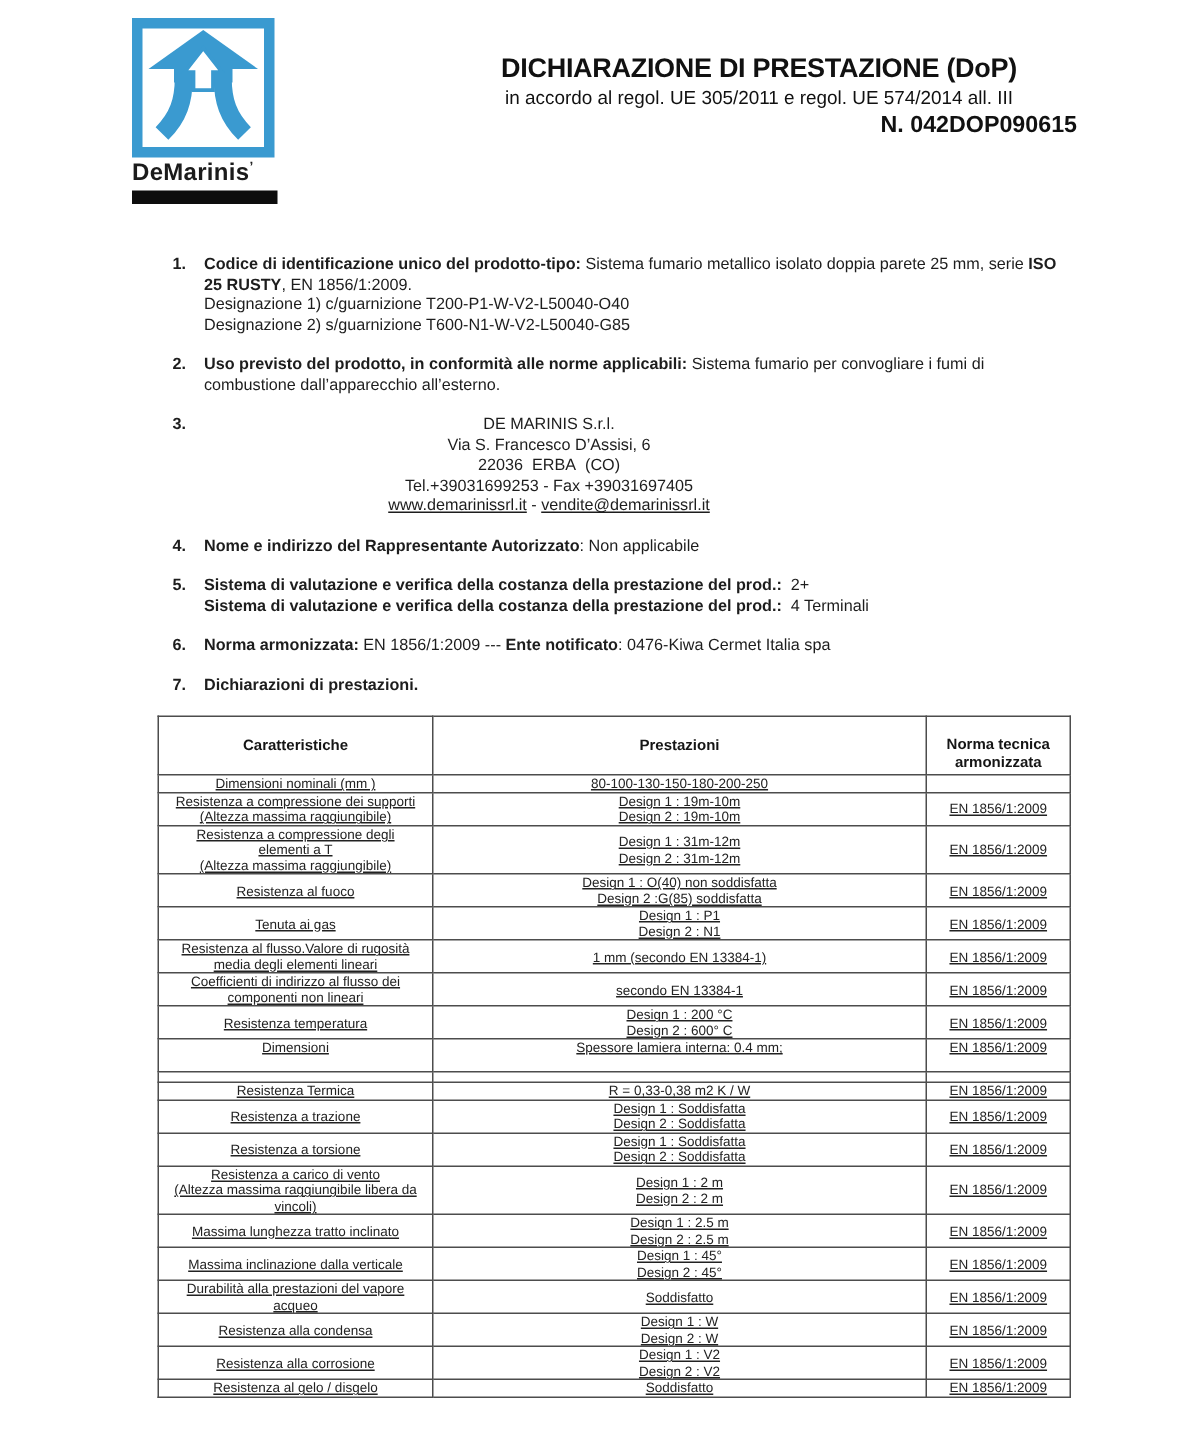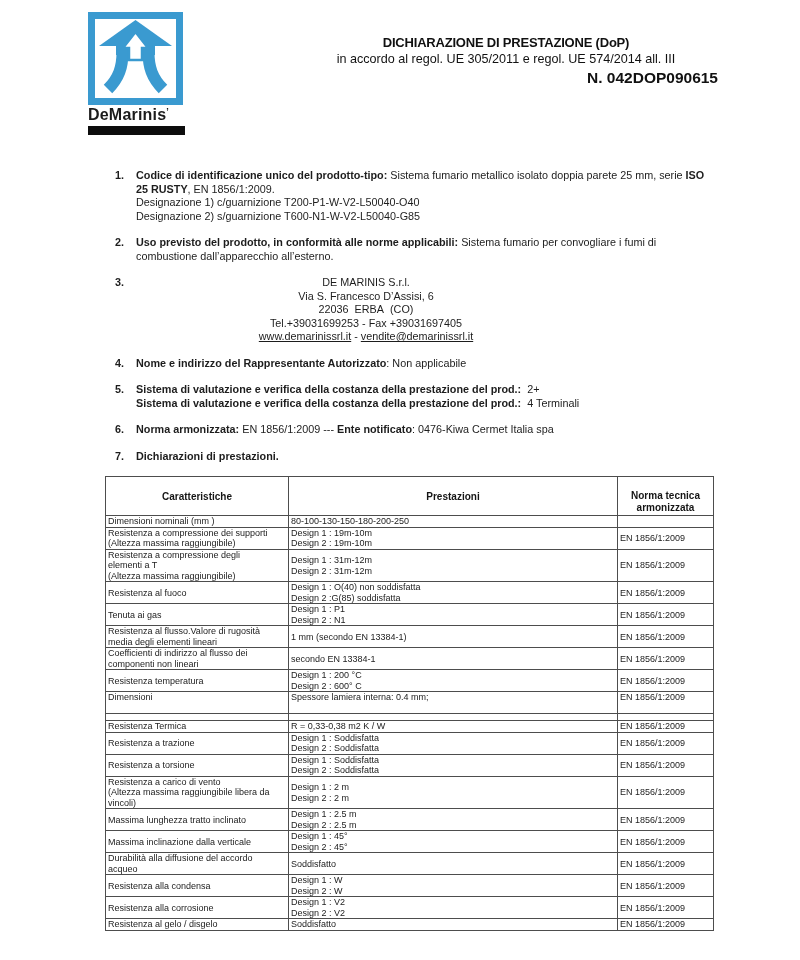--- a/index.html
+++ b/index.html
@@ -12,21 +12,21 @@
 
   
   .header { display:flex; padding:12px 82px 0 88px; }
   .logo-block { width:97px; flex:0 0 auto; }
   .logo-box { width:95px; height:93px; border:7px solid #3a9ad0; background:#fff; }
   .logo-box svg { display:block; width:100%; height:100%; }
   .logo-word { font-size:16px; font-weight:bold; color:#1b1b1b; letter-spacing:.2px; margin-top:1px; white-space:nowrap; }
   .logo-word sup { font-size:9px; }
   .logo-bar { width:97px; height:9px; background:#0d0d0d; margin-top:2px; }
   .title-block { width:424px; margin-left:auto; padding-top:23px; }
-  .doc-title { font-size:13px; font-weight:bold; text-align:center; color:#111; letter-spacing:-0.2px; white-space:nowrap; }
+  .doc-title { font-size:18px; font-weight:bold; text-align:center; color:#111; letter-spacing:-0.2px; white-space:nowrap; }
   .doc-subtitle { font-size:12.6px; font-weight:normal; text-align:center; color:#111; margin-top:2px; white-space:nowrap; }
   .doc-number { font-size:15.5px; font-weight:bold; text-align:right; color:#111; margin-top:3px; }
 
   
   .doc-list { margin:34px 87px 0 115px; font-size:10.8px; line-height:13.5px; }
   .doc-item { display:flex; margin-bottom:13px; }
   .item-num { width:21px; flex:0 0 auto; font-weight:bold; }
   .item-body { flex:1; max-width:585px; }
   .line { min-height:13.5px; }
   .line.center { width:460px; text-align:center; }
@@ -34,21 +34,21 @@
   .u { text-decoration:underline; }
 
   
   table.dop { width:608px; margin:10px 0 0 105px; border-collapse:collapse; table-layout:fixed; }
   table.dop col.c1 { width:183px; }
   table.dop col.c2 { width:329px; }
   table.dop col.c3 { width:96px; }
   table.dop th, table.dop td { border:1px solid #4d4d4d; }
   table.dop th { font-size:10px; font-weight:bold; text-align:center; vertical-align:middle; height:39px; color:#151515; line-height:11.5px; }
   table.dop th.norma { vertical-align:top; padding-top:13px; }
-  table.dop td { font-size:9px; line-height:10.5px; text-align:left; vertical-align:middle; padding:0 2px; color:#222; }
+  table.dop td { font-size:9px; line-height:10.5px; text-align:center; vertical-align:middle; padding:0 2px; color:#222;text-decoration:underline; }
   table.dop tr.tall td { height:22px; vertical-align:top; }
   table.dop tr.spacer td { height:7px; padding:0; }
 </style>
 </head>
 <body>
 
 <div class="page">
 
   <div class="header">
     <div class="logo-block">
@@ -320,21 +320,21 @@
           <td>
             <div>Design 1 : 45°</div>
             <div>Design 2 : 45°</div>
           </td>
           <td>
             <div>EN 1856/1:2009</div>
           </td>
         </tr>
         <tr>
           <td>
-            <div>Durabilità alla diffusione del accordo</div>
+            <div>Durabilità alla prestazioni del vapore</div>
             <div>acqueo</div>
           </td>
           <td>
             <div>Soddisfatto</div>
           </td>
           <td>
             <div>EN 1856/1:2009</div>
           </td>
         </tr>
         <tr>

